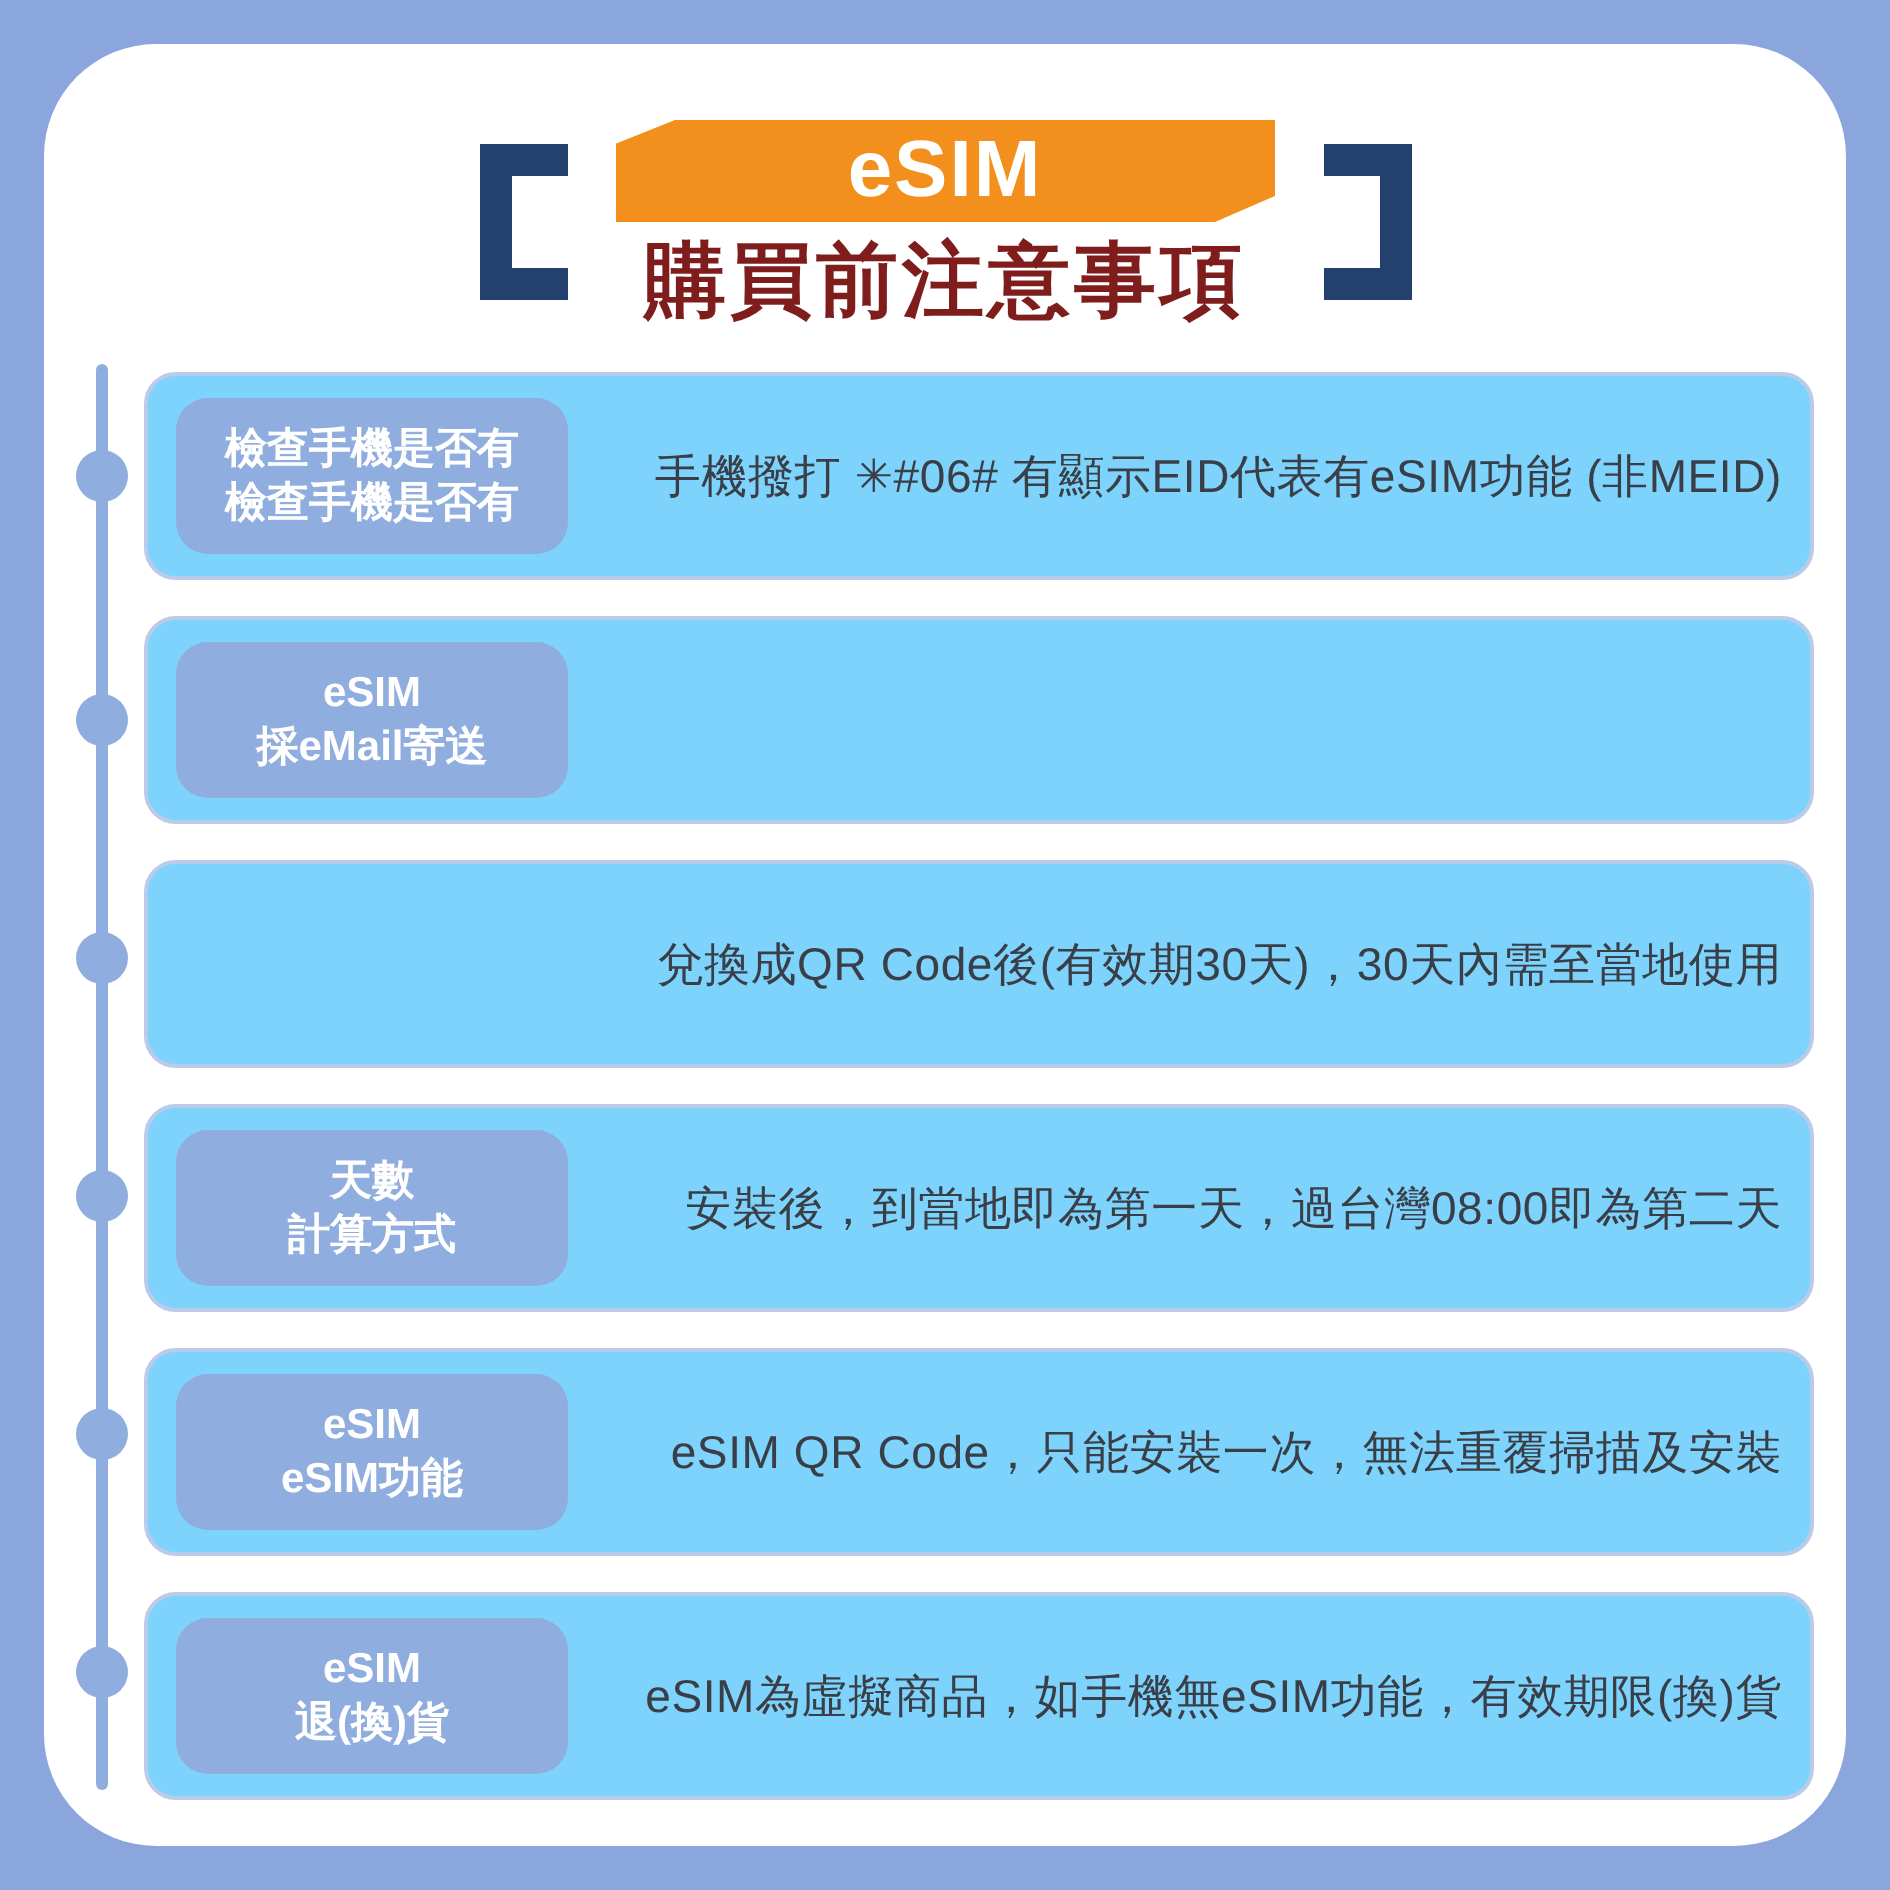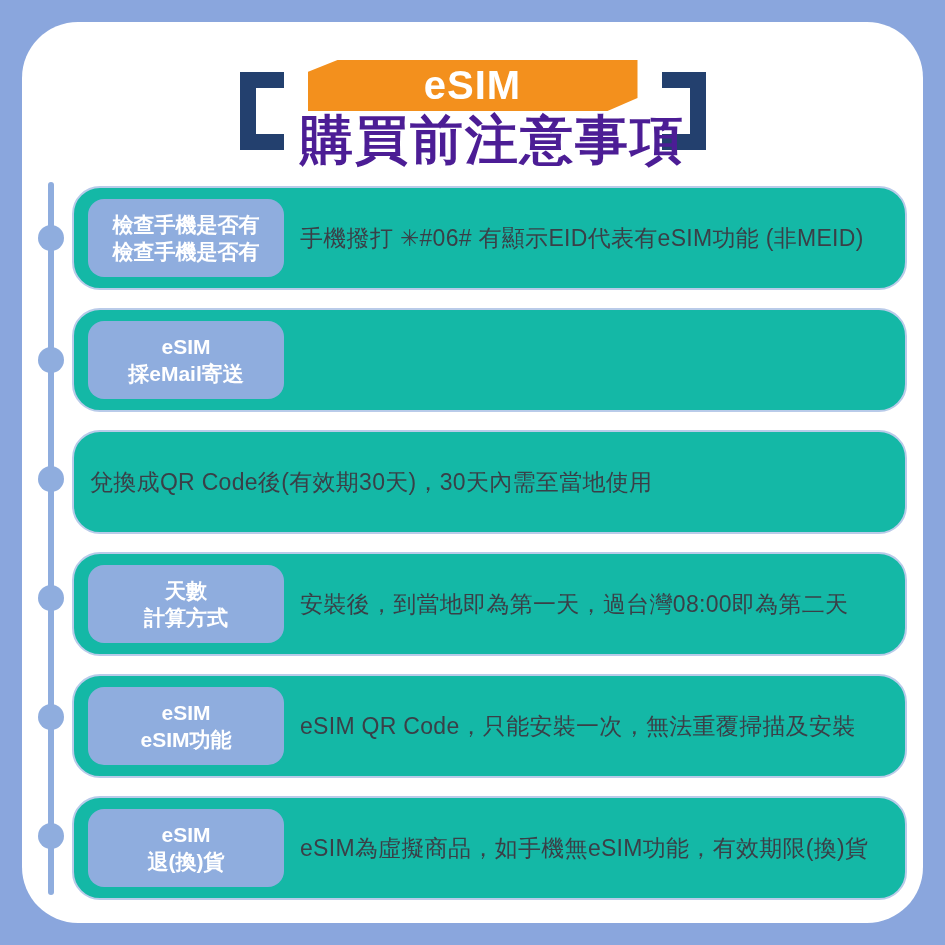--- a/index.html
+++ b/index.html
@@ -83,23 +83,23 @@
     font-size: 40px;
     font-weight: bold;
     color: #ffffff;
     letter-spacing: 1px;
     line-height: 48px;
     text-align: center;
   }
 
   #subtitle {
     margin-top: 3px;
-    font-size: 53px;
+    font-size: 41px;
     font-weight: bold;
-    color: #4c1d95;
+    color: #7f1d1d;
     letter-spacing: 2px;
     line-height: 52px;
     white-space: nowrap;
   }
 
   
   #timeline-line {
     position: absolute;
     left: 48px;
     top: 182px;
@@ -122,23 +122,23 @@
     position: absolute;
     left: 72px;
     top: 186px;
     width: 835px;
   }
 
   .row-card {
     position: relative;
     width: 835px;
     height: 104px;
-    background: #14b8a6;
+    background: #7dd3fc;
     border: 2px solid #b9cbe9;
-    border-radius: 28px;
+    border-radius: 16px;
     margin-bottom: 18px;
     display: flex;
     align-items: center;
   }
 
   .row-label {
     flex: 0 0 auto;
     width: 196px;
     height: 78px;
     margin-left: 14px;
@@ -158,21 +158,21 @@
   .row-label .l2 { display: block; }
 
   .row-text {
     flex: 1 1 auto;
     padding-left: 16px;
     padding-right: 14px;
     font-size: 23px;
     color: #3a3f47;
     letter-spacing: 0.3px;
     white-space: nowrap;
-    text-align: left;
+    text-align: right;
   }
 </style>
 </head>
 <body>
 
 <div id="stage">
 
   <div id="panel"></div>
 
   <div id="header">

